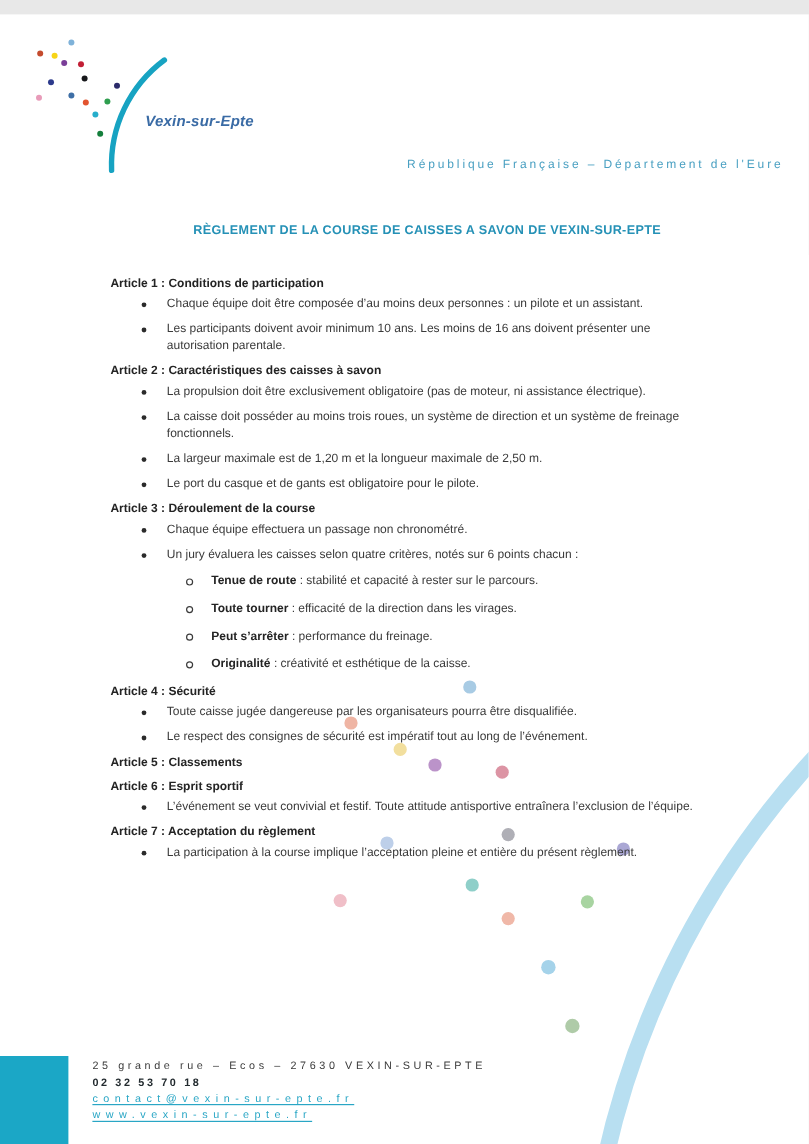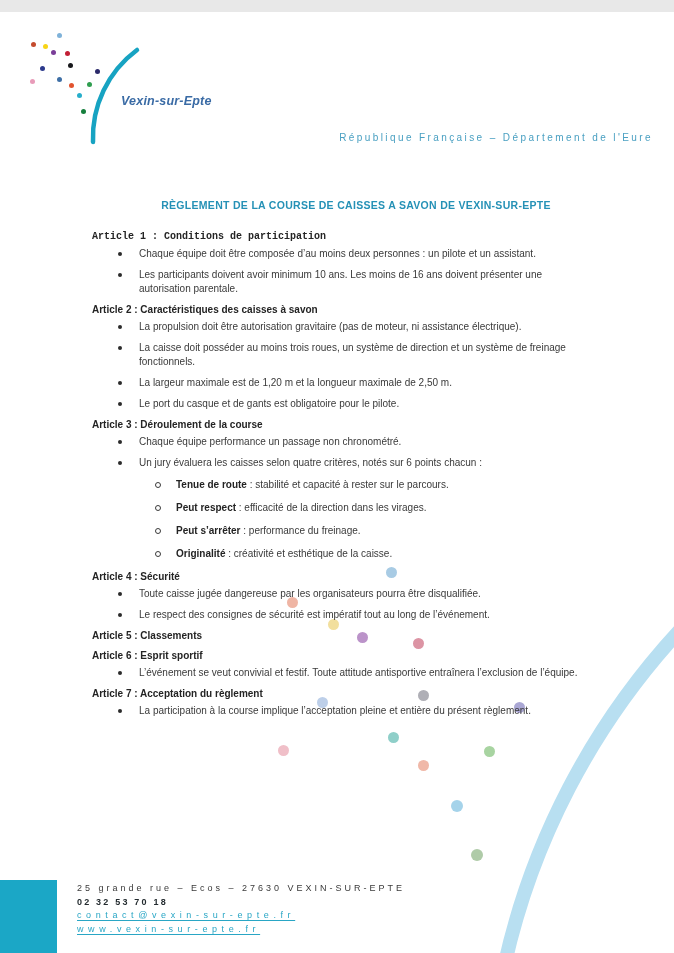--- a/index.html
+++ b/index.html
@@ -12,33 +12,33 @@
   .logo-wordmark{
     position:absolute;left:121px;top:82px;z-index:2;
     font-size:12.5px;font-weight:bold;font-style:italic;
     color:var(--logo-blue);letter-spacing:.2px;
   }
   .tagline{
     position:absolute;right:54px;top:120px;z-index:2;
     font-size:10px;letter-spacing:2.4px;color:var(--tagline-teal);
   }
   .doc-title{
-    position:absolute;left:92px;top:187px;width:528px;z-index:2;
+    position:absolute;left:92px;top:174px;width:528px;z-index:2;
     text-align:center;font-size:10.5px;font-weight:bold;
     letter-spacing:.3px;color:var(--title-teal);
   }
   .articles{
     position:absolute;left:92px;top:218px;width:492px;z-index:2;
     font-size:10px;color:var(--text-dark);
   }
   .article-heading{
     margin:6px 0 3px 0;font-size:10px;line-height:14px;
     font-weight:bold;color:var(--heading-dark);
   }
-  .article-section:first-child .article-heading{margin-top:0;font-family:Liberation Mono, monospace;}
+  .article-section:first-child .article-heading{margin-top:0;}
   ul.bullet-list{list-style:none;margin:0;padding:0;}
   li.bullet-item{
     position:relative;padding-left:47px;margin-bottom:7px;line-height:14px;
   }
   li.bullet-item::before{
     content:"";position:absolute;left:26px;top:5px;width:4px;height:4px;
     border-radius:50%;background:#2b2b2b;
   }
   ul.sub-list{list-style:none;margin:8px 0 0 -47px;padding:0;}
   li.sub-item{
@@ -80,33 +80,33 @@
       <section class="article-section">
         <h2 class="article-heading">Article 1 : Conditions de participation</h2>
         <ul class="bullet-list">
           <li class="bullet-item"><span class="bullet-text">Chaque équipe doit être composée d’au moins deux personnes : un pilote et un assistant.</span></li>
           <li class="bullet-item"><span class="bullet-text">Les participants doivent avoir minimum 10 ans. Les moins de 16 ans doivent présenter une autorisation parentale.</span></li>
         </ul>
       </section>
       <section class="article-section">
         <h2 class="article-heading">Article 2 : Caractéristiques des caisses à savon</h2>
         <ul class="bullet-list">
-          <li class="bullet-item"><span class="bullet-text">La propulsion doit être autorisation gravitaire (pas de moteur, ni assistance électrique).</span></li>
+          <li class="bullet-item"><span class="bullet-text">La propulsion doit être exclusivement obligatoire (pas de moteur, ni assistance électrique).</span></li>
           <li class="bullet-item"><span class="bullet-text">La caisse doit posséder au moins trois roues, un système de direction et un système de freinage fonctionnels.</span></li>
           <li class="bullet-item"><span class="bullet-text">La largeur maximale est de 1,20 m et la longueur maximale de 2,50 m.</span></li>
           <li class="bullet-item"><span class="bullet-text">Le port du casque et de gants est obligatoire pour le pilote.</span></li>
         </ul>
       </section>
       <section class="article-section">
         <h2 class="article-heading">Article 3 : Déroulement de la course</h2>
         <ul class="bullet-list">
-          <li class="bullet-item"><span class="bullet-text">Chaque équipe performance un passage non chronométré.</span></li>
+          <li class="bullet-item"><span class="bullet-text">Chaque équipe effectuera un passage non chronométré.</span></li>
           <li class="bullet-item"><span class="bullet-text">Un jury évaluera les caisses selon quatre critères, notés sur 6 points chacun :</span><ul class="sub-list">
               <li class="sub-item"><span class="sub-term">Tenue de route</span><span class="sub-desc"> : stabilité et capacité à rester sur le parcours.</span></li>
-              <li class="sub-item"><span class="sub-term">Peut respect</span><span class="sub-desc"> : efficacité de la direction dans les virages.</span></li>
+              <li class="sub-item"><span class="sub-term">Toute tourner</span><span class="sub-desc"> : efficacité de la direction dans les virages.</span></li>
               <li class="sub-item"><span class="sub-term">Peut s’arrêter</span><span class="sub-desc"> : performance du freinage.</span></li>
               <li class="sub-item"><span class="sub-term">Originalité</span><span class="sub-desc"> : créativité et esthétique de la caisse.</span></li>
             </ul></li>
         </ul>
       </section>
       <section class="article-section">
         <h2 class="article-heading">Article 4 : Sécurité</h2>
         <ul class="bullet-list">
           <li class="bullet-item"><span class="bullet-text">Toute caisse jugée dangereuse par les organisateurs pourra être disqualifiée.</span></li>
           <li class="bullet-item"><span class="bullet-text">Le respect des consignes de sécurité est impératif tout au long de l’événement.</span></li>

